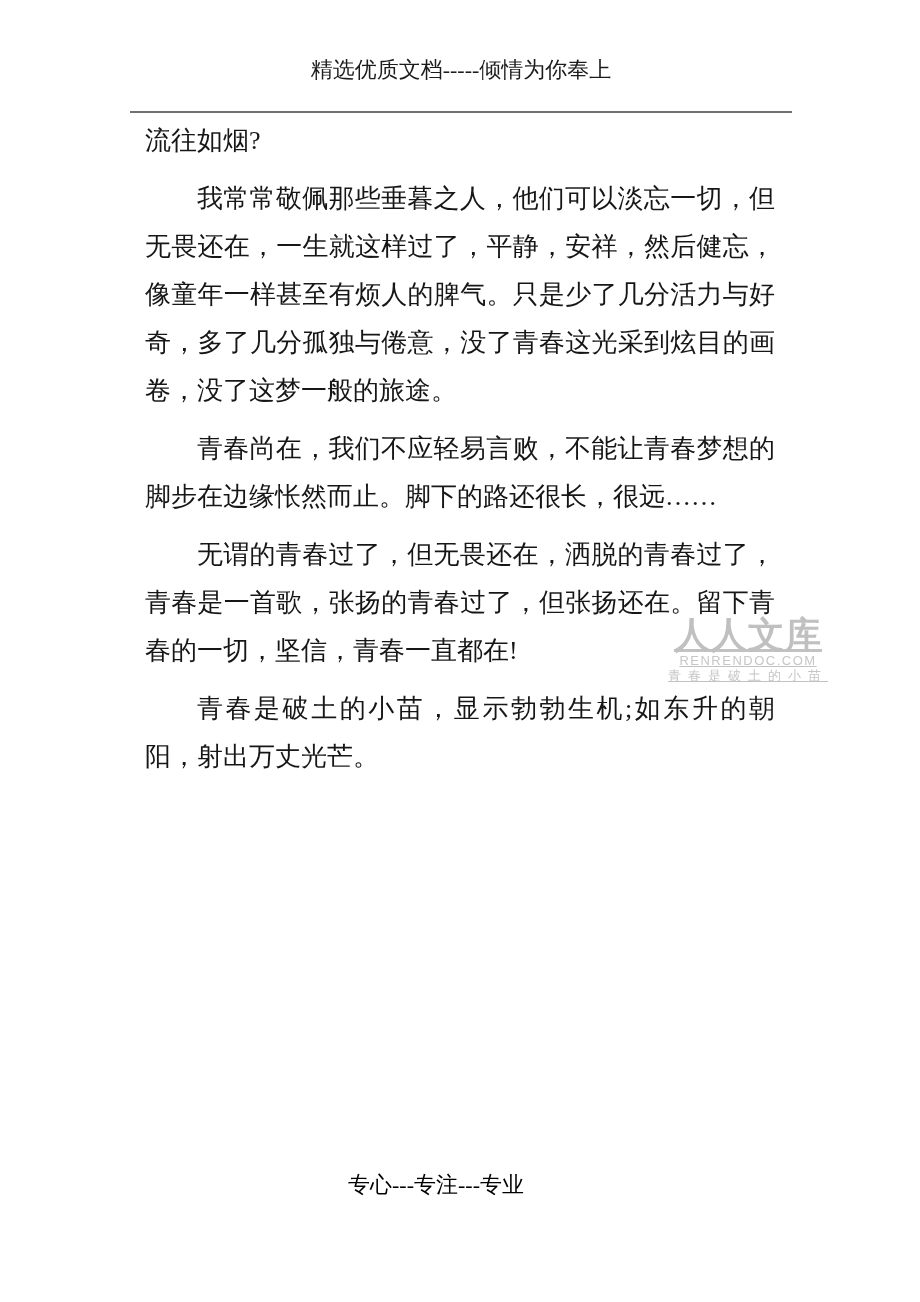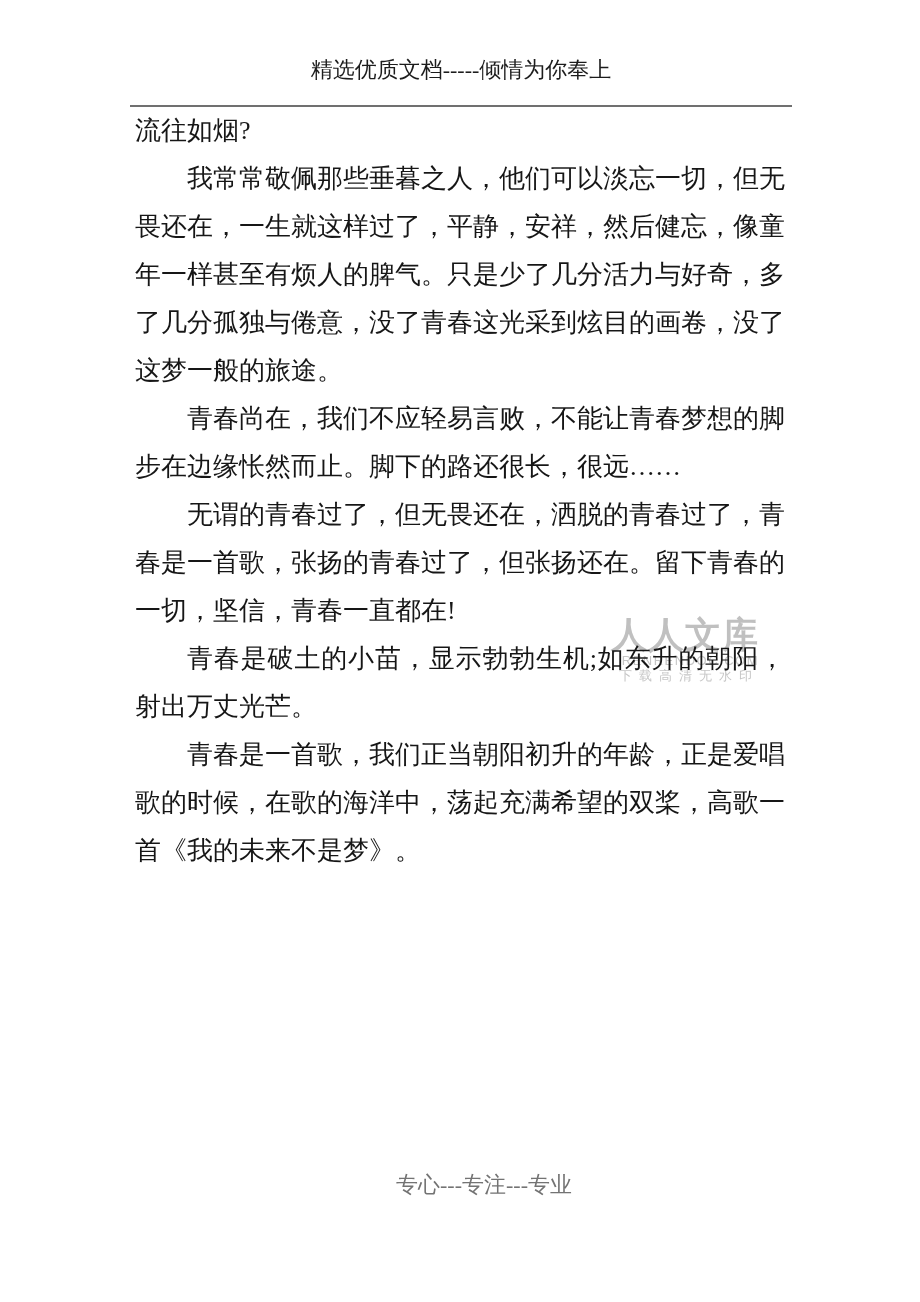--- a/index.html
+++ b/index.html
@@ -20,49 +20,50 @@
   .doc-header {
     position: absolute;
     top: 55px;
     left: 130px;
     width: 662px;
     text-align: center;
     font-size: 22px;
     line-height: 30px;
     color: #1c1c1c;
     border-bottom: 2px solid #707070;
-    padding-bottom: 20px;
+    padding-bottom: 26px;
   }
   
   .doc-content {
     position: absolute;
     top: 107px;
     left: 135px;
     width: 650px;
     font-size: 26px;
     line-height: 48px;
     text-align: justify;
     z-index: 2;
   }
   .doc-content p {
-    margin: 0;
+    margin: 10px;
     padding: 0;
   }
   .doc-content p.indent {
     text-indent: 2em;
   }
   
   .watermark {
     position: absolute;
     top: 617px;
-    left: 611px;
+    left: 668px;
     z-index: 1;
     color: #c2c2c2;
-    text-align: right;
+    text-align: center;
     user-select: none;
+    text-decoration: underline;
   }
   .wm-brand {
     font-family: "Liberation Sans", "DejaVu Sans", sans-serif;
     font-size: 36px;
     line-height: 36px;
     font-weight: bold;
     letter-spacing: 1px;
     color: #c0c0c0;
     white-space: nowrap;
   }
@@ -84,42 +85,40 @@
   }
   
   .doc-footer {
     position: absolute;
     top: 1170px;
     left: 0;
     width: 872px;
     text-align: center;
     font-size: 22px;
     line-height: 30px;
-    color: #737373;
+    color: #000000;
     z-index: 2;
-    margin-left: 48px;
   }
 </style>
 </head>
 <body>
 
 <div class="page">
 
   <div class="doc-header">精选优质文档-----倾情为你奉上</div>
 
   <div class="watermark">
     <div class="wm-brand">人人文库</div>
     <div class="wm-domain">RENRENDOC.COM</div>
-    <div class="wm-tagline">下载高清无水印</div>
+    <div class="wm-tagline">青春是破土的小苗</div>
   </div>
 
   <div class="doc-content">
     <p>流往如烟?</p>
     <p class="indent">我常常敬佩那些垂暮之人，他们可以淡忘一切，但无畏还在，一生就这样过了，平静，安祥，然后健忘，像童年一样甚至有烦人的脾气。只是少了几分活力与好奇，多了几分孤独与倦意，没了青春这光采到炫目的画卷，没了这梦一般的旅途。</p>
     <p class="indent">青春尚在，我们不应轻易言败，不能让青春梦想的脚步在边缘怅然而止。脚下的路还很长，很远……</p>
     <p class="indent">无谓的青春过了，但无畏还在，洒脱的青春过了，青春是一首歌，张扬的青春过了，但张扬还在。留下青春的一切，坚信，青春一直都在!</p>
     <p class="indent">青春是破土的小苗，显示勃勃生机;如东升的朝阳，射出万丈光芒。</p>
-    <p class="indent">青春是一首歌，我们正当朝阳初升的年龄，正是爱唱歌的时候，在歌的海洋中，荡起充满希望的双桨，高歌一首《我的未来不是梦》。</p>
   </div>
 
   <div class="doc-footer">专心---专注---专业</div>
 
 </div>
 
 </body></html>

